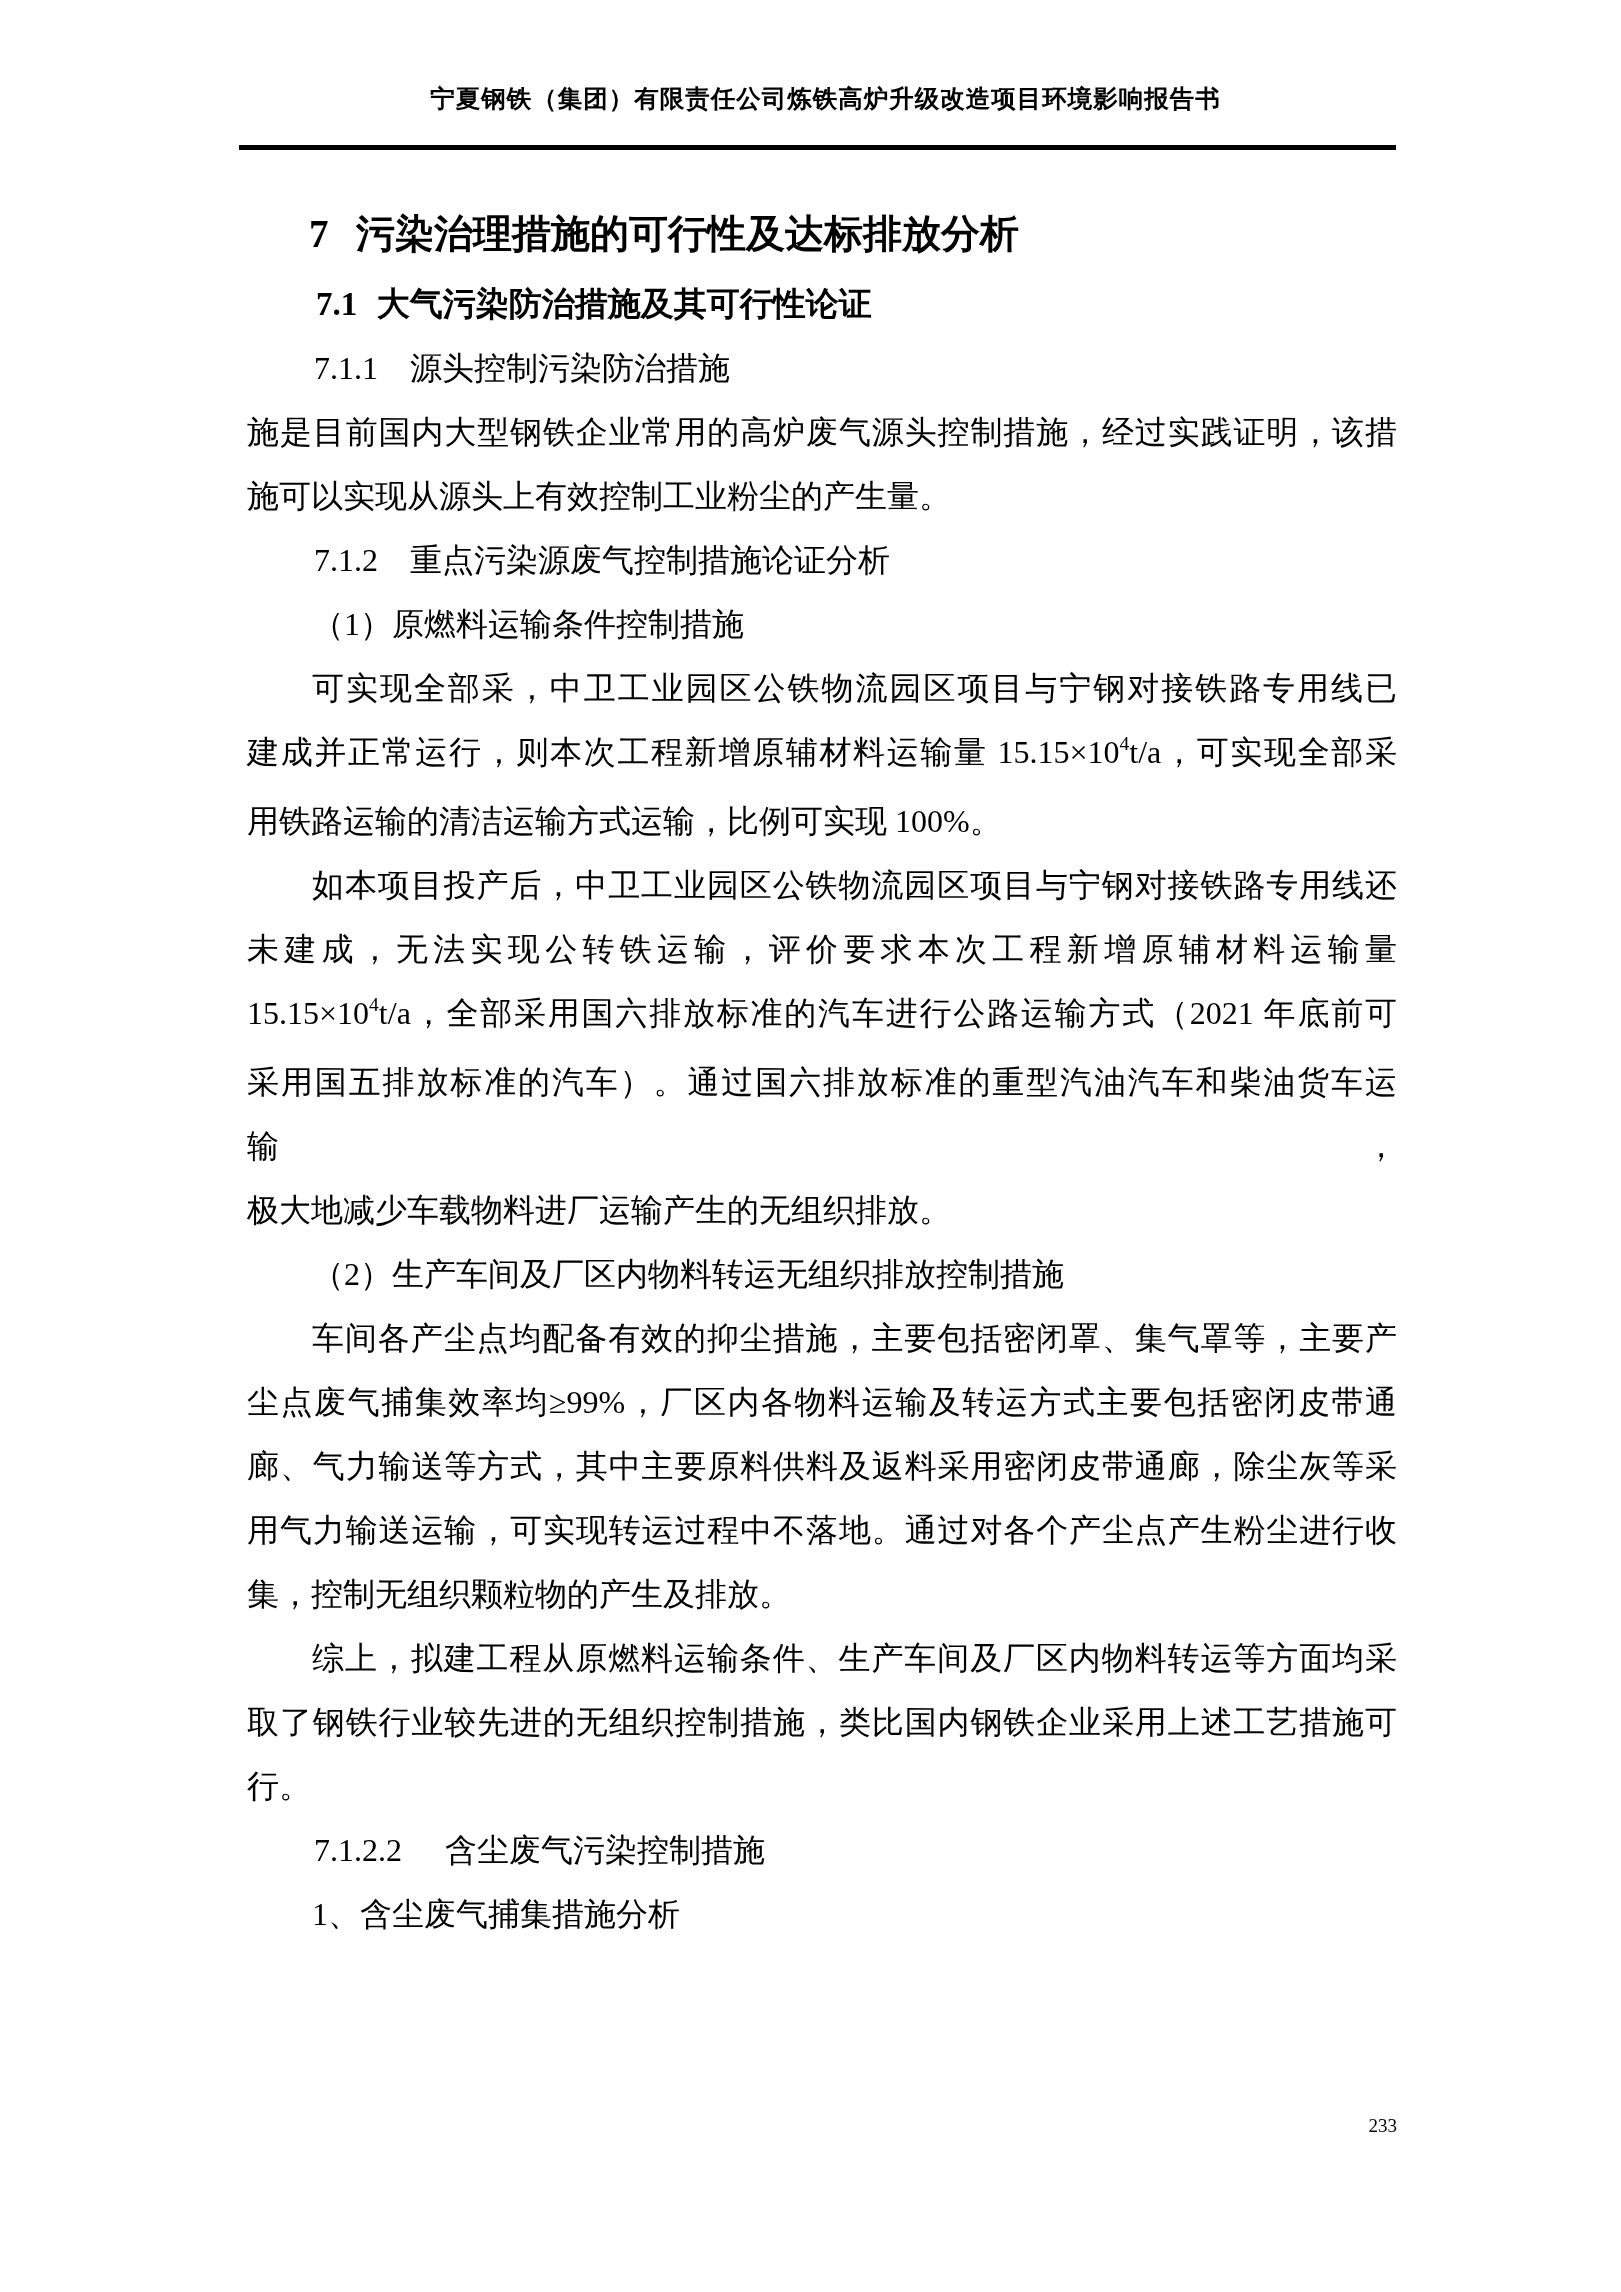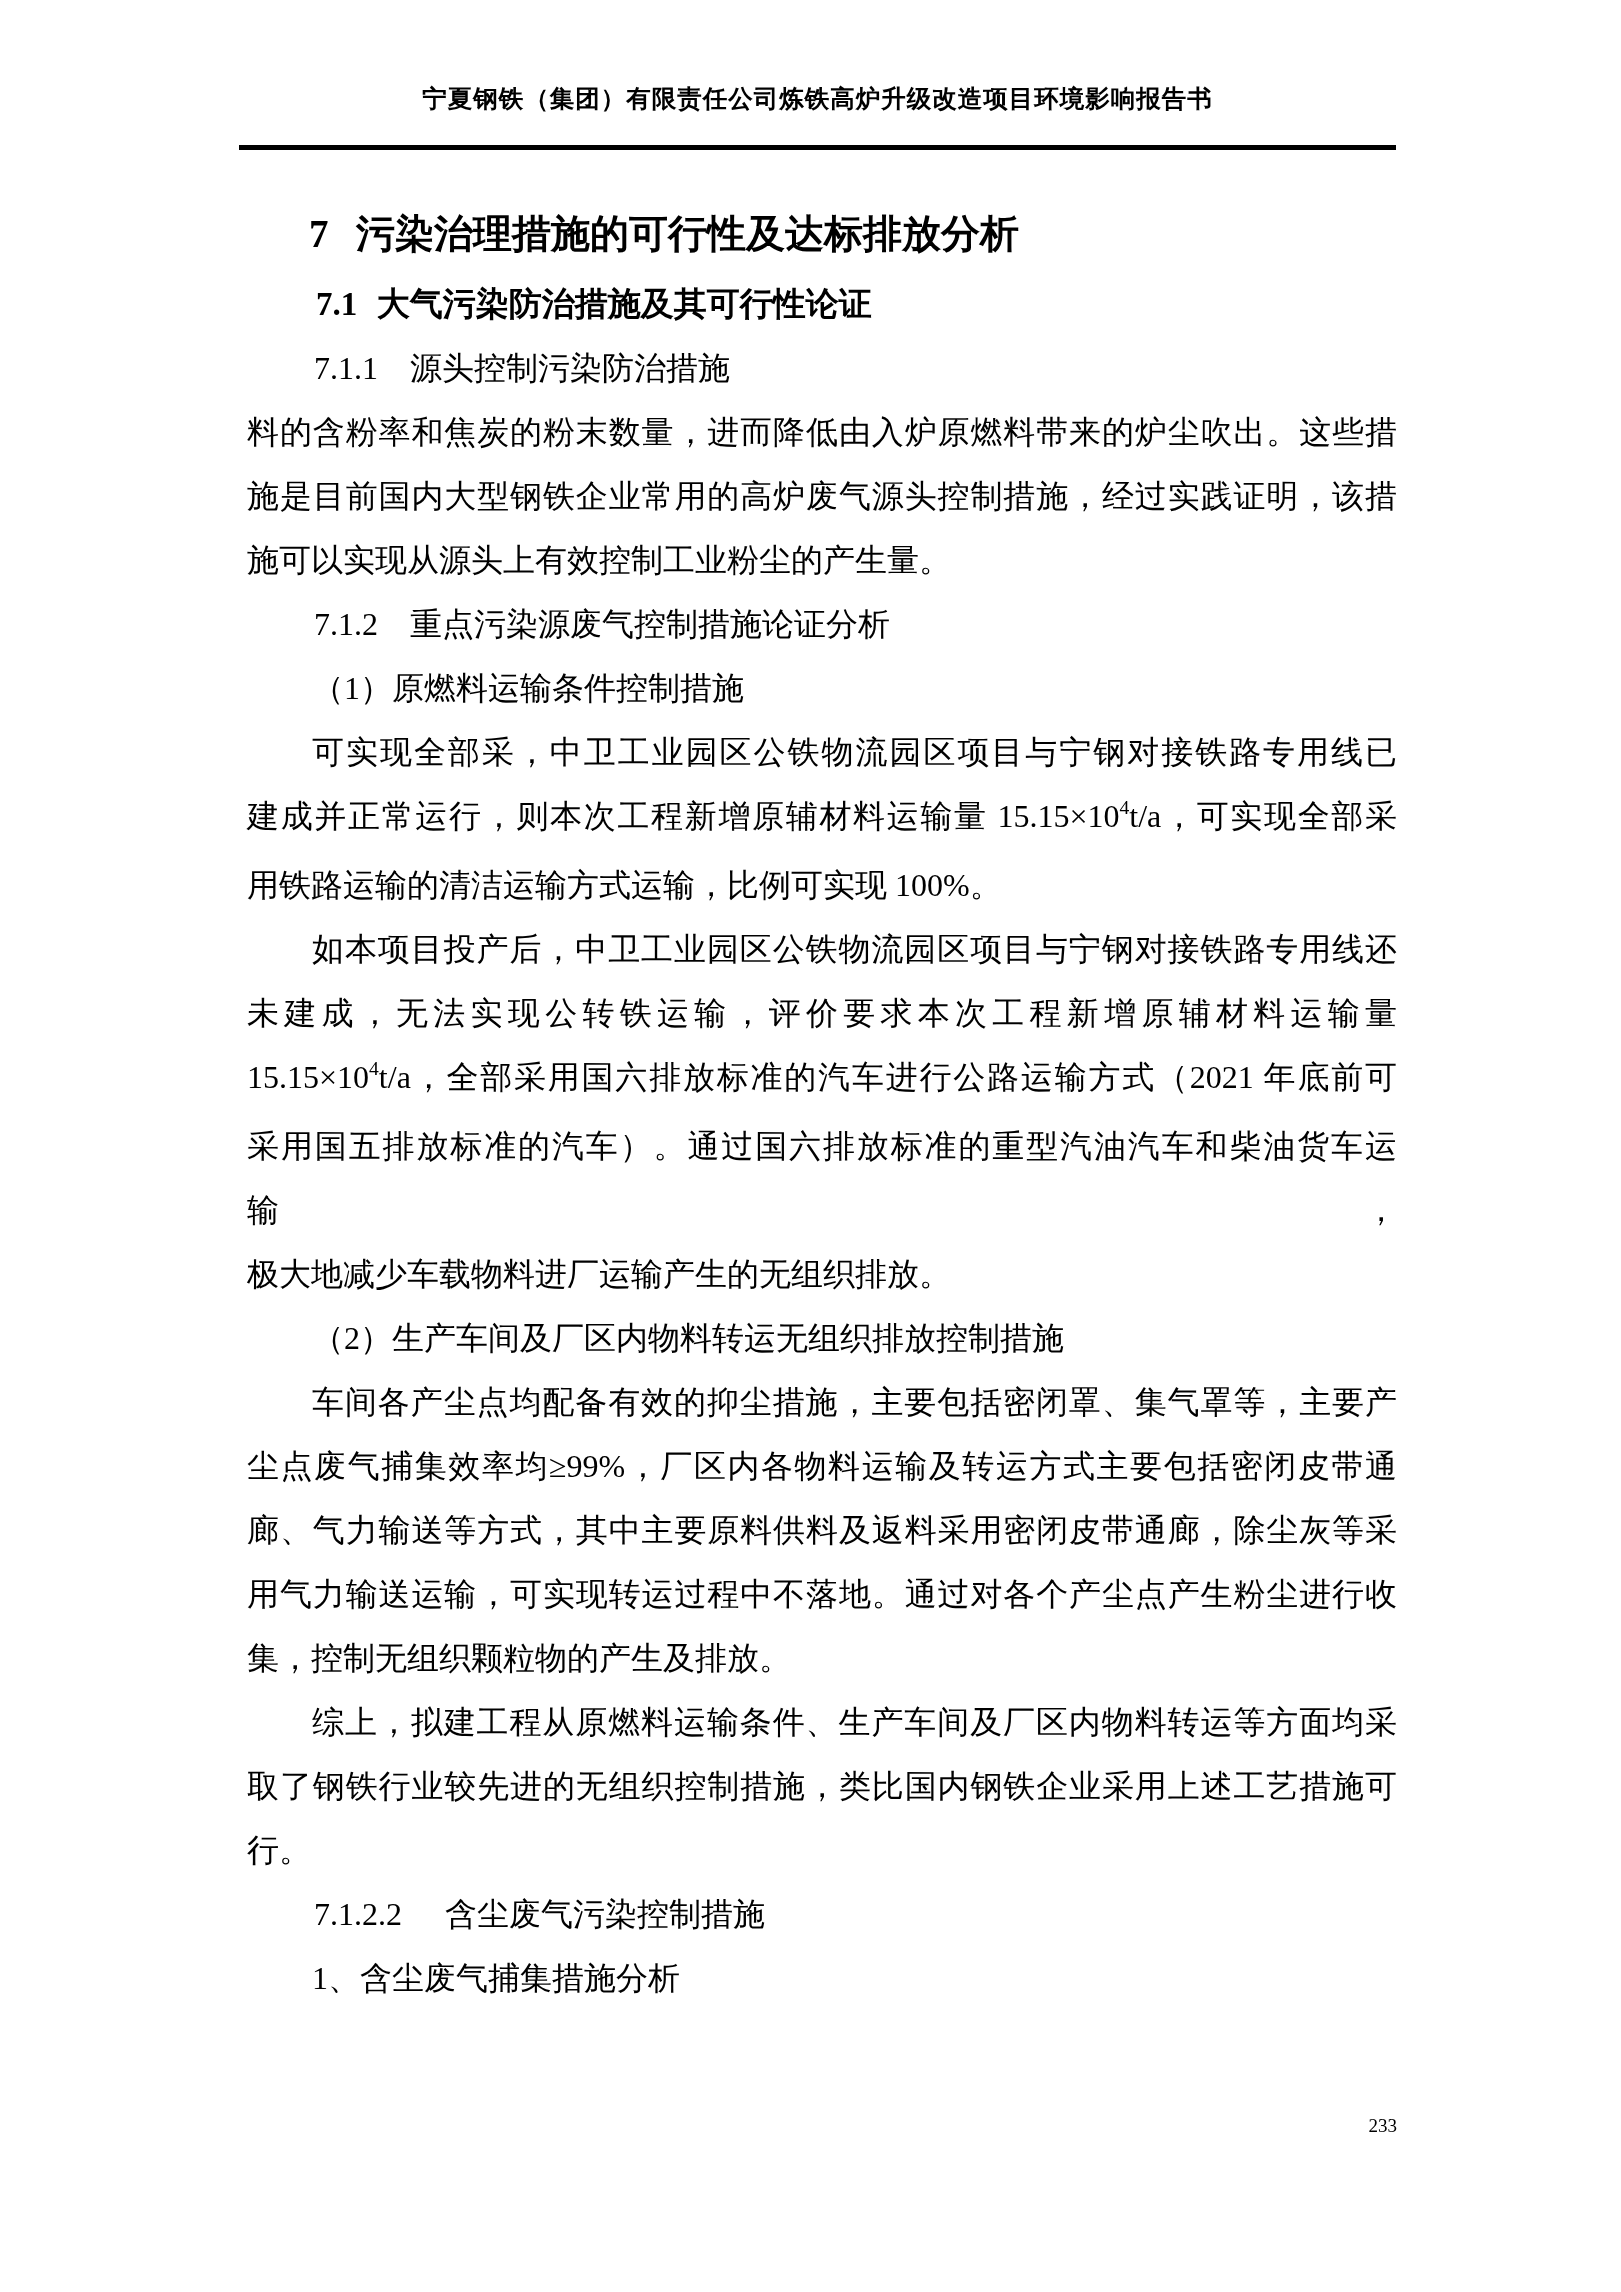--- a/index.html
+++ b/index.html
@@ -8,21 +8,21 @@
     width: 1621px;
     height: 2293px;
     background: #ffffff;
     color: #000000;
     font-family: "Liberation Serif", "DejaVu Serif", serif;
     overflow: hidden;
   }
   .header-text {
     position: absolute;
     top: 82px;
-    left: 239px;
+    left: 247px;
     width: 1157px;
     text-align: center;
     font-size: 24.5px;
     font-weight: bold;
     letter-spacing: 1px;
     white-space: nowrap;
   }
   .header-rule {
     position: absolute;
     top: 145px;
@@ -86,21 +86,20 @@
 <body>
 
 <div class="page">
   <div class="header-text">宁夏钢铁（集团）有限责任公司炼铁高炉升级改造项目环境影响报告书</div>
   <div class="header-rule"></div>
 
   <div class="content">
       <div class="h1"><span class="num">7</span><span class="htitle">污染治理措施的可行性及达标排放分析</span></div>
       <div class="h2"><span class="num">7.1</span><span class="htitle">大气污染防治措施及其可行性论证</span></div>
       <div class="h3"><span class="num">7.1.1</span><span class="htitle">源头控制污染防治措施</span></div>
-      <div class="line fill"><span>料的含粉率和焦炭的粉末数量，进而降低由入炉原燃料带来的炉尘吹出。这些措</span></div>
       <div class="line fill"><span>施是目前国内大型钢铁企业常用的高炉废气源头控制措施，经过实践证明，该措</span></div>
       <div class="line"><span>施可以实现从源头上有效控制工业粉尘的产生量。</span></div>
       <div class="h3"><span class="num">7.1.2</span><span class="htitle">重点污染源废气控制措施论证分析</span></div>
       <div class="line indent"><span>（1）原燃料运输条件控制措施</span></div>
       <div class="line indent fill"><span>可实现全部采，中卫工业园区公铁物流园区项目与宁钢对接铁路专用线已</span></div>
       <div class="line fill"><span>建成并正常运行，则本次工程新增原辅材料运输量 15.15×10</span><span class="sup">4</span><span>t/a，可实现全部采</span></div>
       <div class="line"><span>用铁路运输的清洁运输方式运输，比例可实现 100%。</span></div>
       <div class="line indent fill"><span>如本项目投产后，中卫工业园区公铁物流园区项目与宁钢对接铁路专用线还</span></div>
       <div class="line fill"><span>未建成，无法实现公转铁运输，评价要求本次工程新增原辅材料运输量</span></div>
       <div class="line fill"><span>15.15×10</span><span class="sup">4</span><span>t/a，全部采用国六排放标准的汽车进行公路运输方式（2021 年底前可</span></div>

